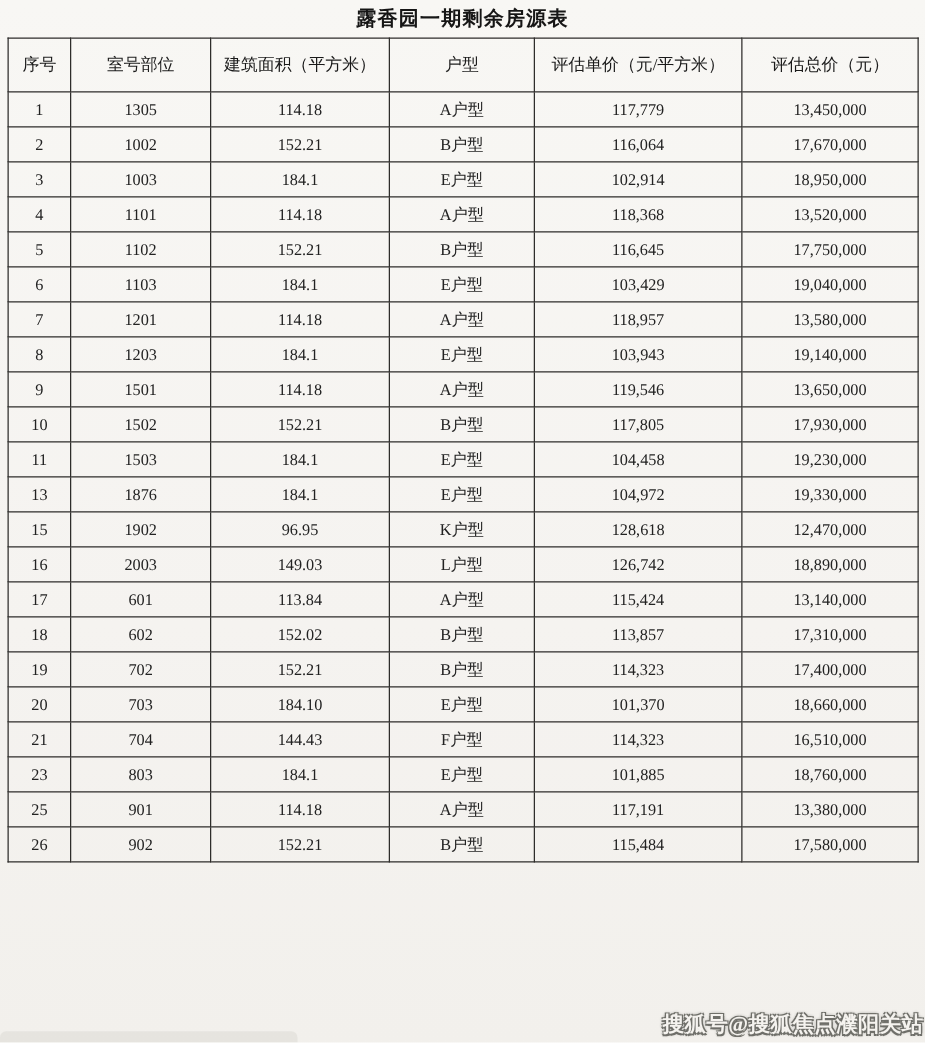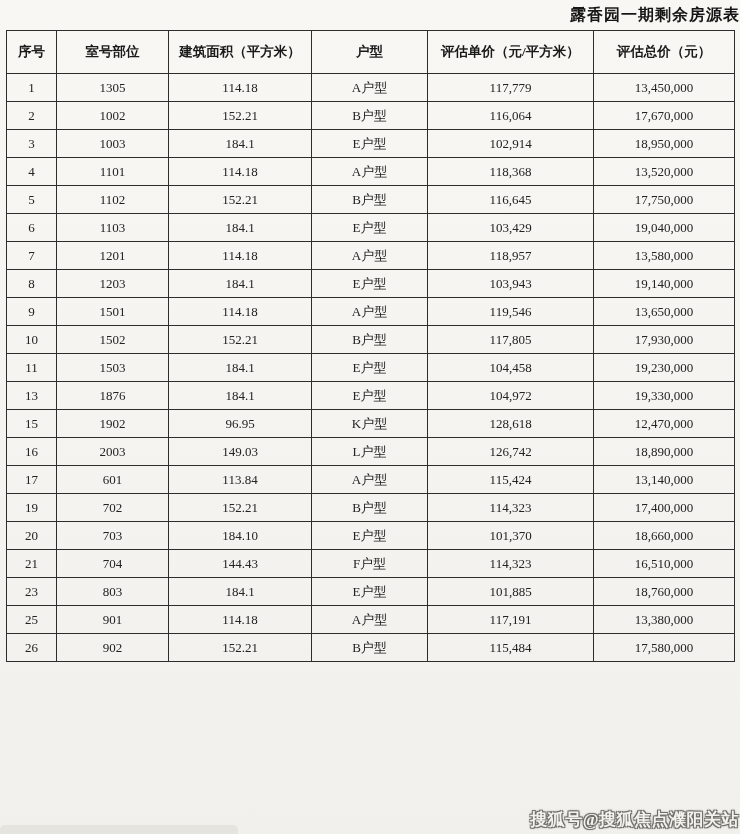--- a/index.html
+++ b/index.html
@@ -9,21 +9,21 @@
   body {
     width: 740px;
     height: 834px;
     overflow: hidden;
     position: relative;
     background: linear-gradient(180deg, #f8f7f4 0%, #f5f3f0 60%, #f2f0ec 100%);
     font-family: "Liberation Serif", "DejaVu Serif", serif;
     color: #1c1c1c;
   }
   .page-title {
-    text-align: right;
+    text-align: center;
     font-weight: bold;
     font-size: 16px;
     letter-spacing: 1px;
     padding: 5px 0 4px 0;
     color: #161616;
   }
   table.doc-table {
     border-collapse: collapse;
     table-layout: fixed;
     margin-left: 6px;
@@ -35,21 +35,21 @@
     border: 1.6px solid #2e2d2b;
     text-align: center;
     vertical-align: middle;
     padding: 0 2px;
     overflow: hidden;
     white-space: nowrap;
   }
   table.doc-table th {
     height: 42px;
     font-size: 13.5px;
-    font-weight: bold;
+    font-weight: normal;
     color: #1a1a1a;
   }
   table.doc-table td {
     height: 27px;
     font-size: 13px;
     color: #222;
   }
   .watermark {
     position: absolute;
     right: 1px;
@@ -218,20 +218,28 @@
       </tr>
       <tr>
         <td>17</td>
         <td>601</td>
         <td>113.84</td>
         <td>A户型</td>
         <td>115,424</td>
         <td>13,140,000</td>
       </tr>
       <tr>
+        <td>18</td>
+        <td>602</td>
+        <td>152.02</td>
+        <td>B户型</td>
+        <td>113,857</td>
+        <td>17,310,000</td>
+      </tr>
+      <tr>
         <td>19</td>
         <td>702</td>
         <td>152.21</td>
         <td>B户型</td>
         <td>114,323</td>
         <td>17,400,000</td>
       </tr>
       <tr>
         <td>20</td>
         <td>703</td>

